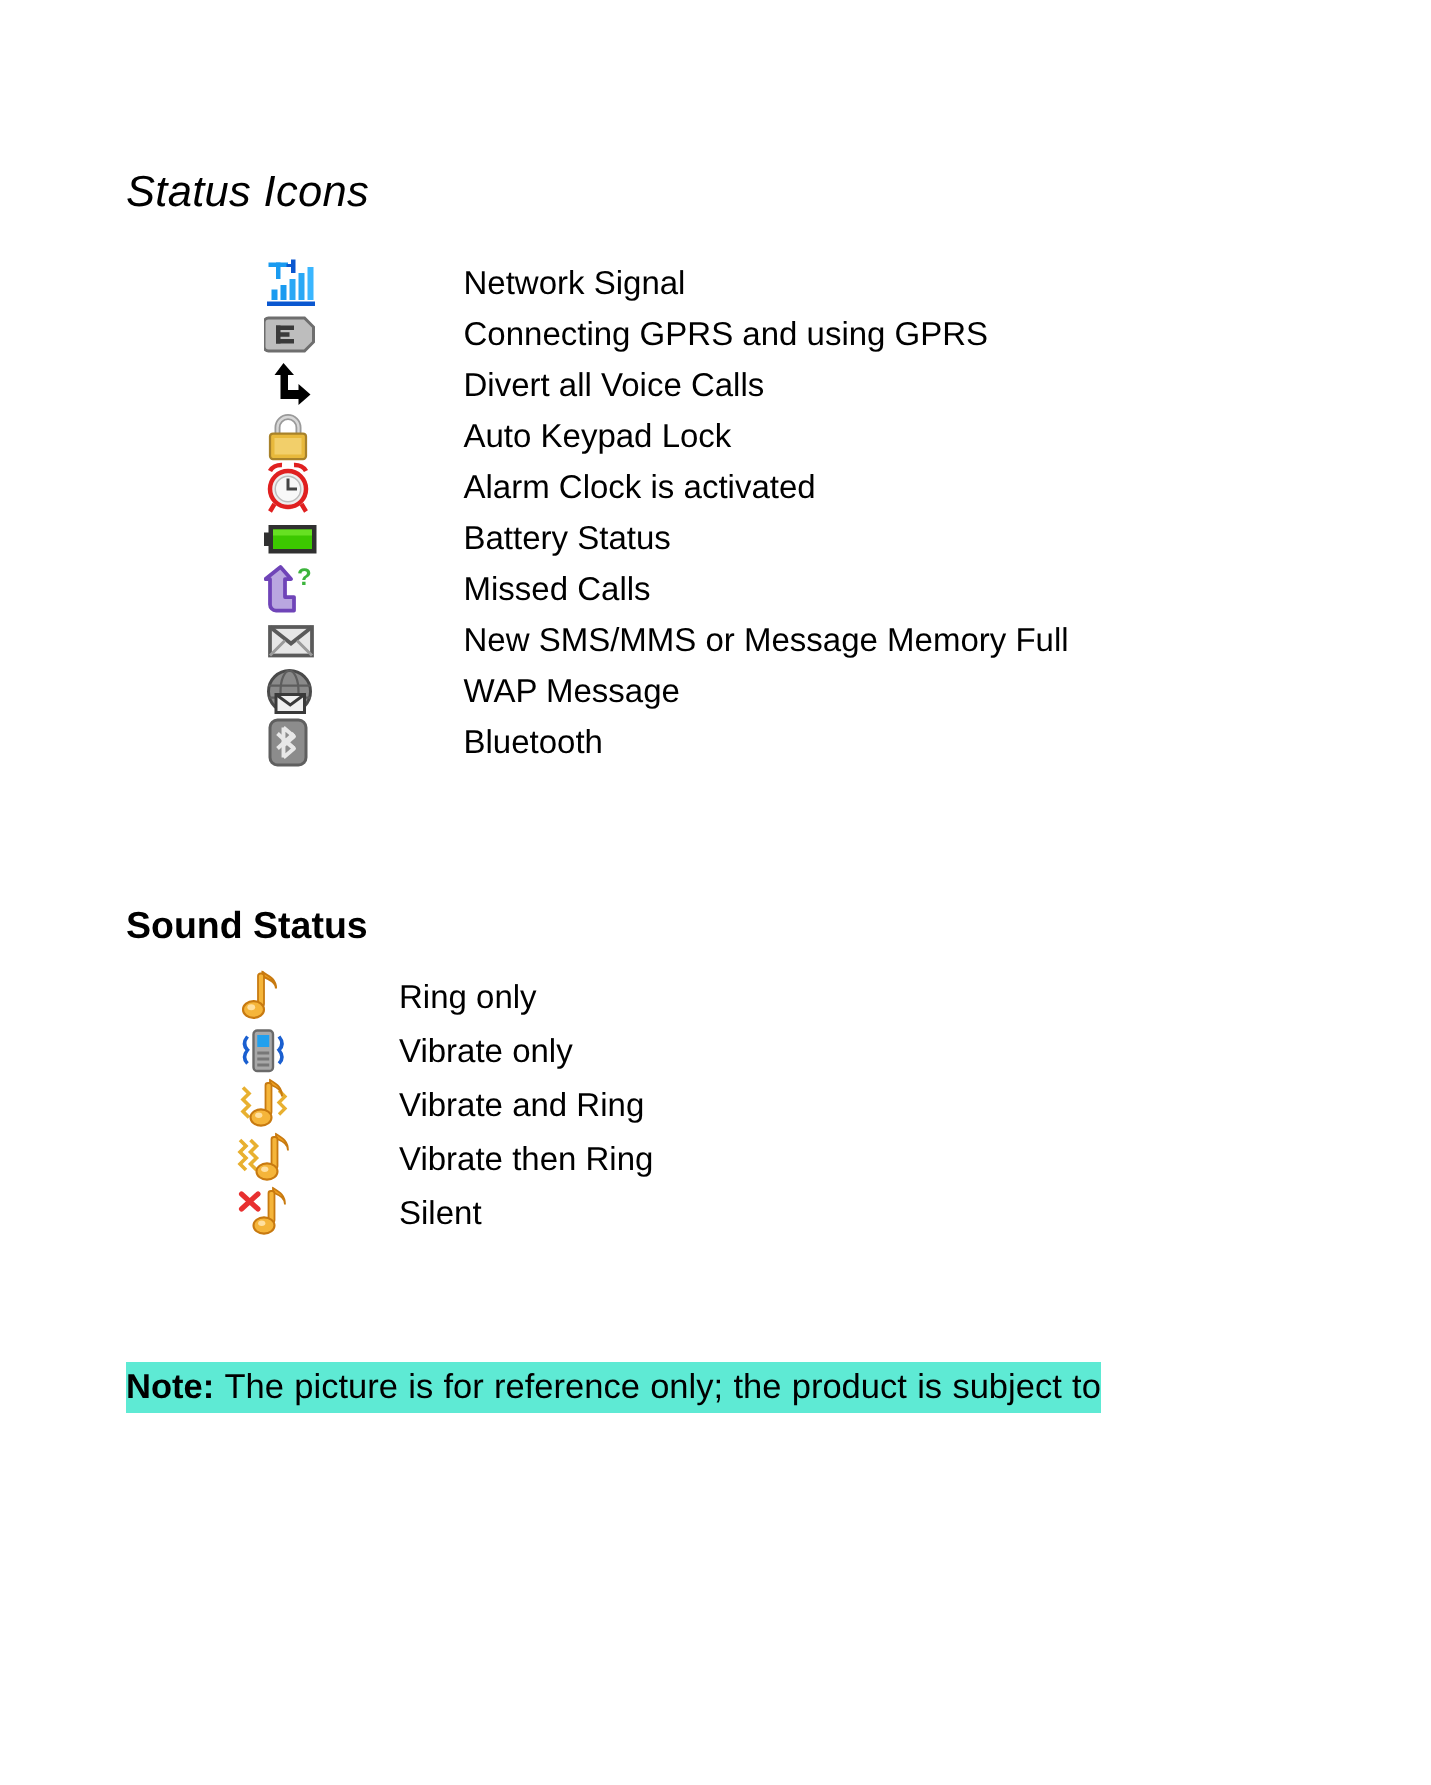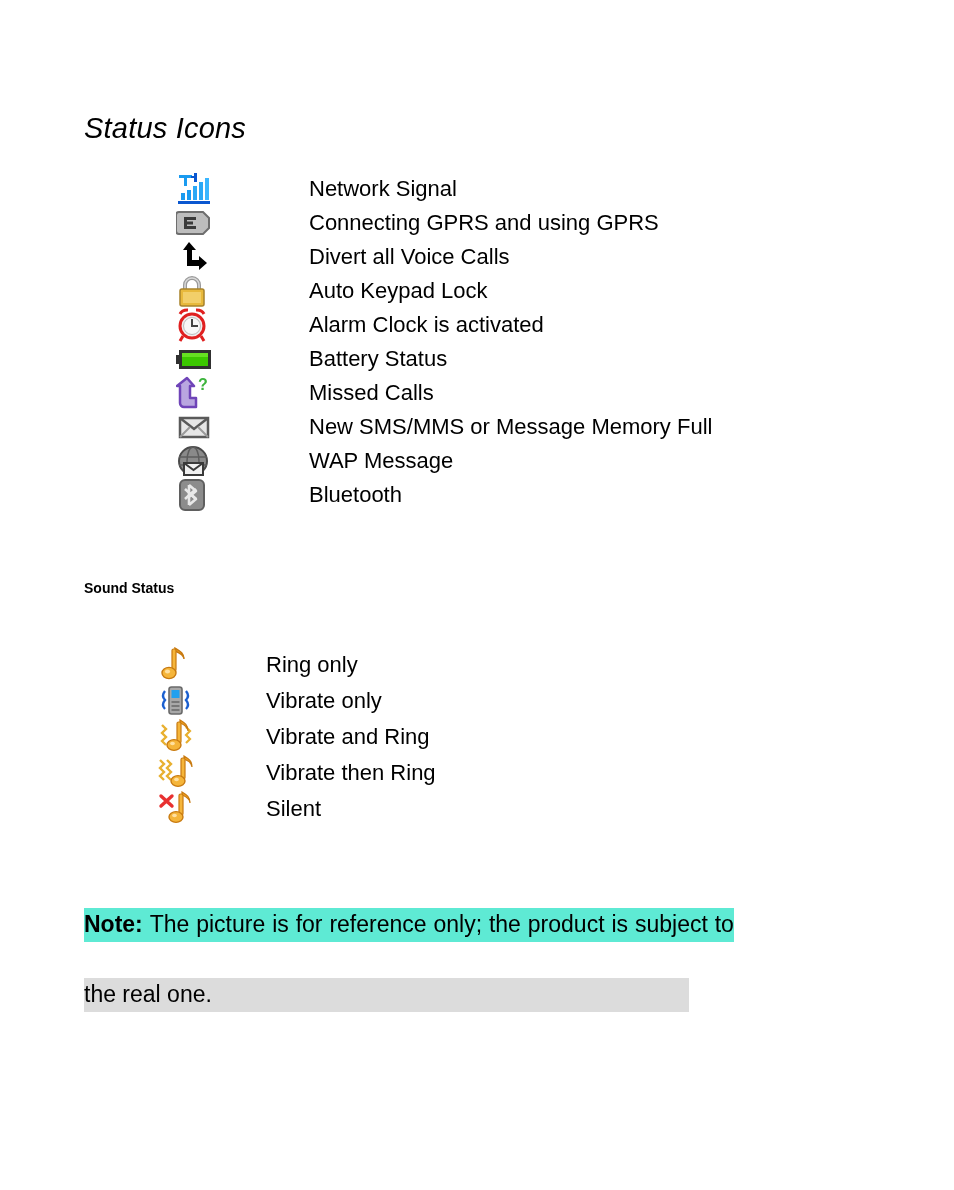--- a/index.html
+++ b/index.html
@@ -29,22 +29,22 @@
     left: 84px;
     top: 112px;
     font-size: 29px;
     font-weight: normal;
     font-style: italic;
     letter-spacing: 0.2px;
   }
   .h-sound {
     position: absolute;
     left: 84px;
-    top: 580px;
-    font-size: 14px;
+    top: 603px;
+    font-size: 25px;
     font-weight: bold;
     text-align: center;
   }
 
   
   .list {
     position: absolute;
   }
   .row {
     position: relative;
@@ -335,19 +335,16 @@
         <span>for</span>
         <span>reference</span>
         <span>only;</span>
         <span>the</span>
         <span>product</span>
         <span>is</span>
         <span>subject</span>
         <span>to</span>
       </span>
     </div>
-    <div class="line">
-      <span class="note-l2">the real one.</span>
-    </div>
   </div>
 
 
 </div>
 
 </body></html>

